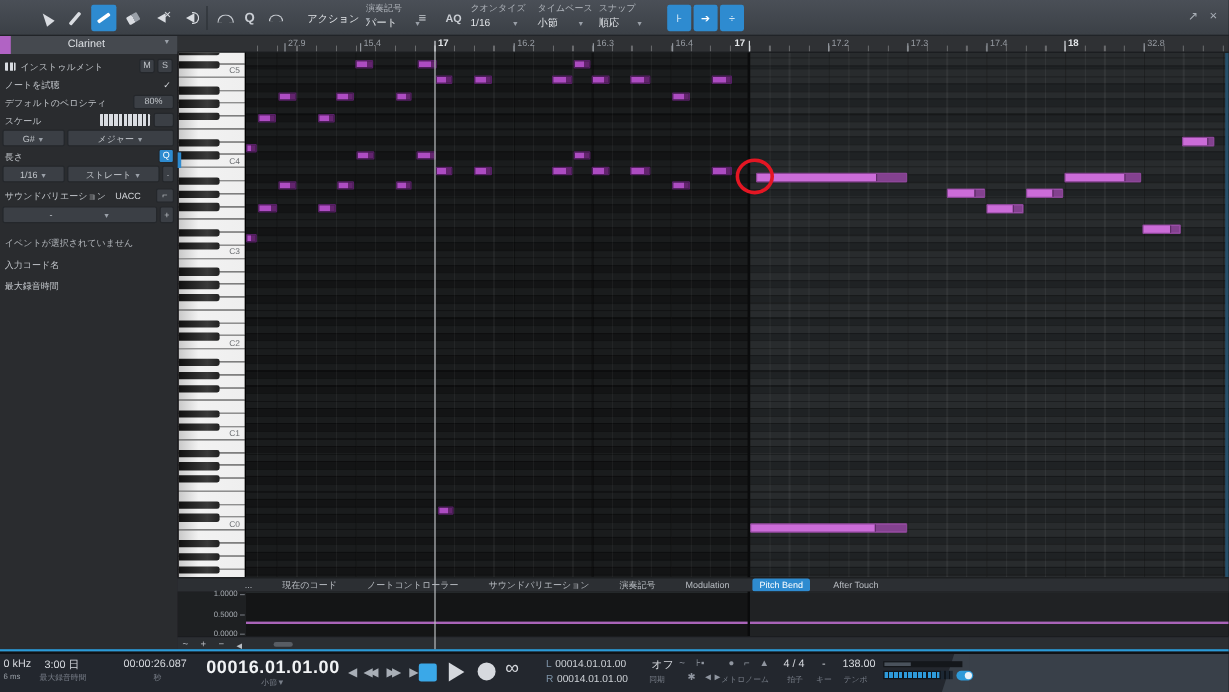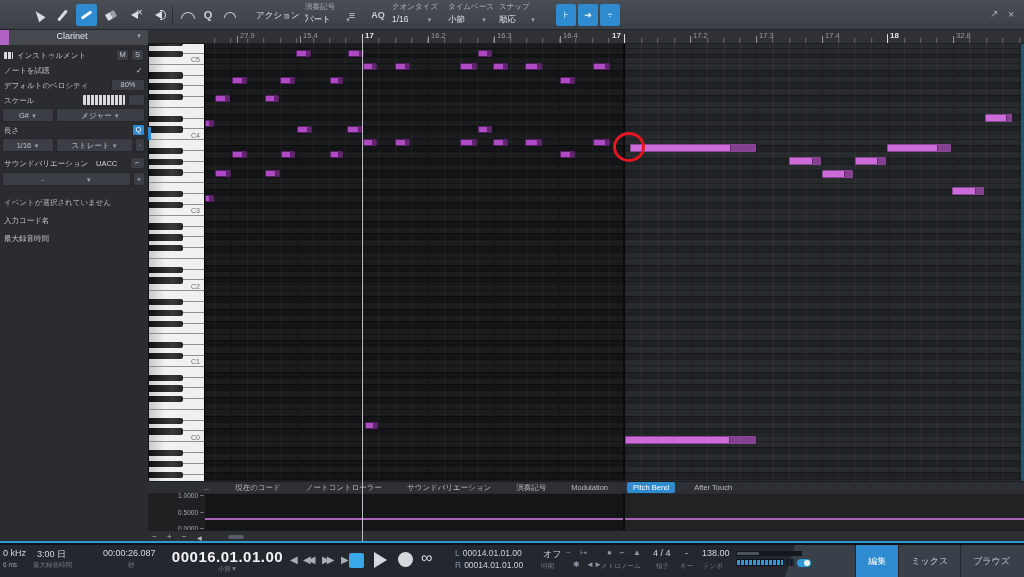--- a/index.html
+++ b/index.html
@@ -540,19 +540,14 @@
     <div class="tr-val" style="left:702px;top:3px">138.00</div>
     <div class="tr-lab" style="left:703px;top:17px">テンポ</div>
 
     <div id="meter1">
         <div id="meter1-fill"></div>
       </div>
     <div id="meter2"></div>
     <div id="meter2b"></div>
     <div id="tgl"></div>
 
-    <div id="pages">
-        <div class="page-btn active">編集</div>
-        <div class="page-btn">ミックス</div>
-        <div class="page-btn">ブラウズ</div>
-      </div>
   </div>
 </div>
 
 </body></html>

